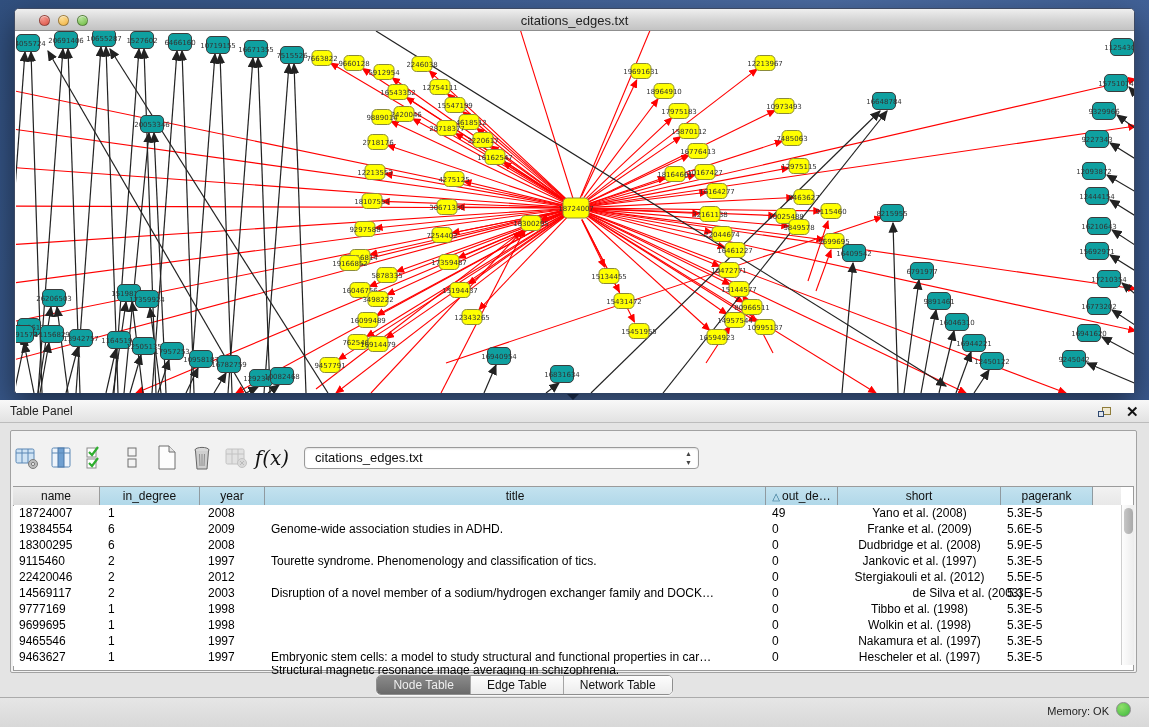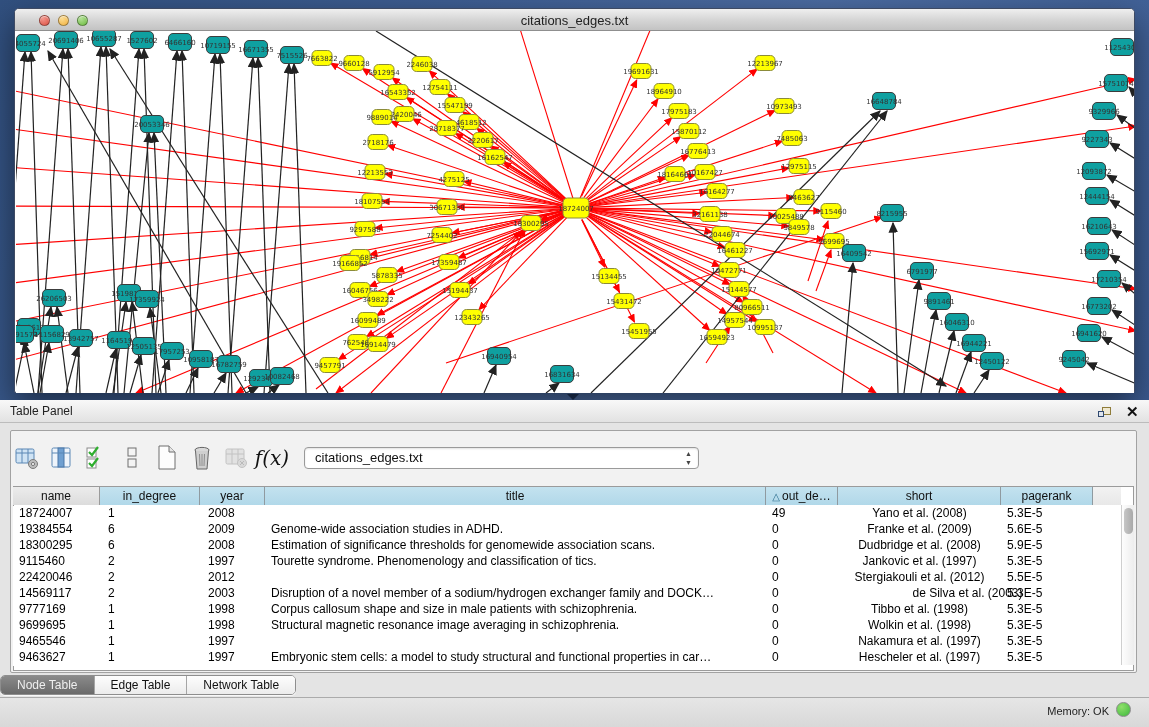--- a/index.html
+++ b/index.html
@@ -76,21 +76,21 @@
   .trow { position:relative; height:16px; background:#fff; }
   .tcell { position:absolute; top:0; height:16px; font-size:12px; line-height:15px;
     color:#000; white-space:nowrap; overflow:hidden; }
   .vsb { position:absolute; left:1121px; top:505px; width:13px; height:160px;
     background:linear-gradient(90deg,#fdfdfd,#ededed); border-left:1px solid #cfcfcf; }
   .vsb-thumb { position:absolute; left:2px; top:3px; width:9px; height:26px;
     border-radius:5px; background:linear-gradient(90deg,#c6c6c6,#a9a9a9); }
 
   
   .tabs { position:absolute; left:0; top:675px; width:1049px; display:flex;
-    justify-content:flex-start; }
+    justify-content:center; }
   .tabset { display:flex; height:20px; border:1px solid #8e8e8e; border-radius:5px;
     overflow:hidden; background:#fcfcfc; box-shadow:0 1px 1px rgba(255,255,255,.8); }
   .tab { padding:0 16px; font-size:12px; line-height:19px; color:#111;
     border-right:1px solid #a5a5a5; background:linear-gradient(#fdfdfd,#ececec); }
   .tab:last-child { border-right:none; }
   .tab.active { background:linear-gradient(#8a8a8a,#6a6a6a); color:#efefef; }
 
   
   .statusbar { position:absolute; left:0; top:697px; width:1149px; height:30px;
     background:linear-gradient(#e6e6e6,#d8d8d8); border-top:1px solid #ababab; }
@@ -816,21 +816,20 @@
         <div class="tcell" style="left: 195px; width: 57px; text-align: left;">2009</div>
         <div class="tcell" style="left: 258px; width: 495px; text-align: left;">Genome-wide association studies in ADHD.</div>
         <div class="tcell" style="left: 759px; width: 66px; text-align: left;">0</div>
         <div class="tcell" style="left: 825px; width: 163px; text-align: center;">Franke et al. (2009)</div>
         <div class="tcell" style="left: 994px; width: 86px; text-align: left;">5.6E-5</div>
       </div>
       <div class="trow">
         <div class="tcell" style="left: 6px; width: 81px; text-align: left;">18300295</div>
         <div class="tcell" style="left: 95px; width: 92px; text-align: left;">6</div>
         <div class="tcell" style="left: 195px; width: 57px; text-align: left;">2008</div>
-        <div class="tcell" style="left: 258px; width: 495px; text-align: left;">Estimation of significance thresholds for genomewide association scans.</div>
         <div class="tcell" style="left: 759px; width: 66px; text-align: left;">0</div>
         <div class="tcell" style="left: 825px; width: 163px; text-align: center;">Dudbridge et al. (2008)</div>
         <div class="tcell" style="left: 994px; width: 86px; text-align: left;">5.9E-5</div>
       </div>
       <div class="trow">
         <div class="tcell" style="left: 6px; width: 81px; text-align: left;">9115460</div>
         <div class="tcell" style="left: 95px; width: 92px; text-align: left;">2</div>
         <div class="tcell" style="left: 195px; width: 57px; text-align: left;">1997</div>
         <div class="tcell" style="left: 258px; width: 495px; text-align: left;">Tourette syndrome. Phenomenology and classification of tics.</div>
         <div class="tcell" style="left: 759px; width: 66px; text-align: left;">0</div>
@@ -851,30 +850,29 @@
         <div class="tcell" style="left: 195px; width: 57px; text-align: left;">2003</div>
         <div class="tcell" style="left: 258px; width: 495px; text-align: left;">Disruption of a novel member of a sodium/hydrogen exchanger family and DOCK…</div>
         <div class="tcell" style="left: 759px; width: 66px; text-align: left;">0</div>
         <div class="tcell" style="left: 873px; width: 163px; text-align: center;">de Silva et al. (2003)</div>
         <div class="tcell" style="left: 994px; width: 86px; text-align: left;">5.3E-5</div>
       </div>
       <div class="trow">
         <div class="tcell" style="left: 6px; width: 81px; text-align: left;">9777169</div>
         <div class="tcell" style="left: 95px; width: 92px; text-align: left;">1</div>
         <div class="tcell" style="left: 195px; width: 57px; text-align: left;">1998</div>
-        <div class="tcell" style="left: 258px; width: 495px; text-align: left;">Corpus callosum shape and size in male patients with schizophrenia.</div>
         <div class="tcell" style="left: 759px; width: 66px; text-align: left;">0</div>
         <div class="tcell" style="left: 825px; width: 163px; text-align: center;">Tibbo et al. (1998)</div>
         <div class="tcell" style="left: 994px; width: 86px; text-align: left;">5.3E-5</div>
       </div>
       <div class="trow">
         <div class="tcell" style="left: 6px; width: 81px; text-align: left;">9699695</div>
         <div class="tcell" style="left: 95px; width: 92px; text-align: left;">1</div>
         <div class="tcell" style="left: 195px; width: 57px; text-align: left;">1998</div>
-        <div class="tcell" style="left: 258px; width: 495px; text-align: left;">Structural magnetic resonance image averaging in schizophrenia.</div>
+        <div class="tcell" style="left: 258px; width: 495px; text-align: left; margin-top: 45px;">Structural magnetic resonance image averaging in schizophrenia.</div>
         <div class="tcell" style="left: 759px; width: 66px; text-align: left;">0</div>
         <div class="tcell" style="left: 825px; width: 163px; text-align: center;">Wolkin et al. (1998)</div>
         <div class="tcell" style="left: 994px; width: 86px; text-align: left;">5.3E-5</div>
       </div>
       <div class="trow">
         <div class="tcell" style="left: 6px; width: 81px; text-align: left;">9465546</div>
         <div class="tcell" style="left: 95px; width: 92px; text-align: left;">1</div>
         <div class="tcell" style="left: 195px; width: 57px; text-align: left;">1997</div>
         <div class="tcell" style="left: 759px; width: 66px; text-align: left;">0</div>
         <div class="tcell" style="left: 825px; width: 163px; text-align: center;">Nakamura et al. (1997)</div>

